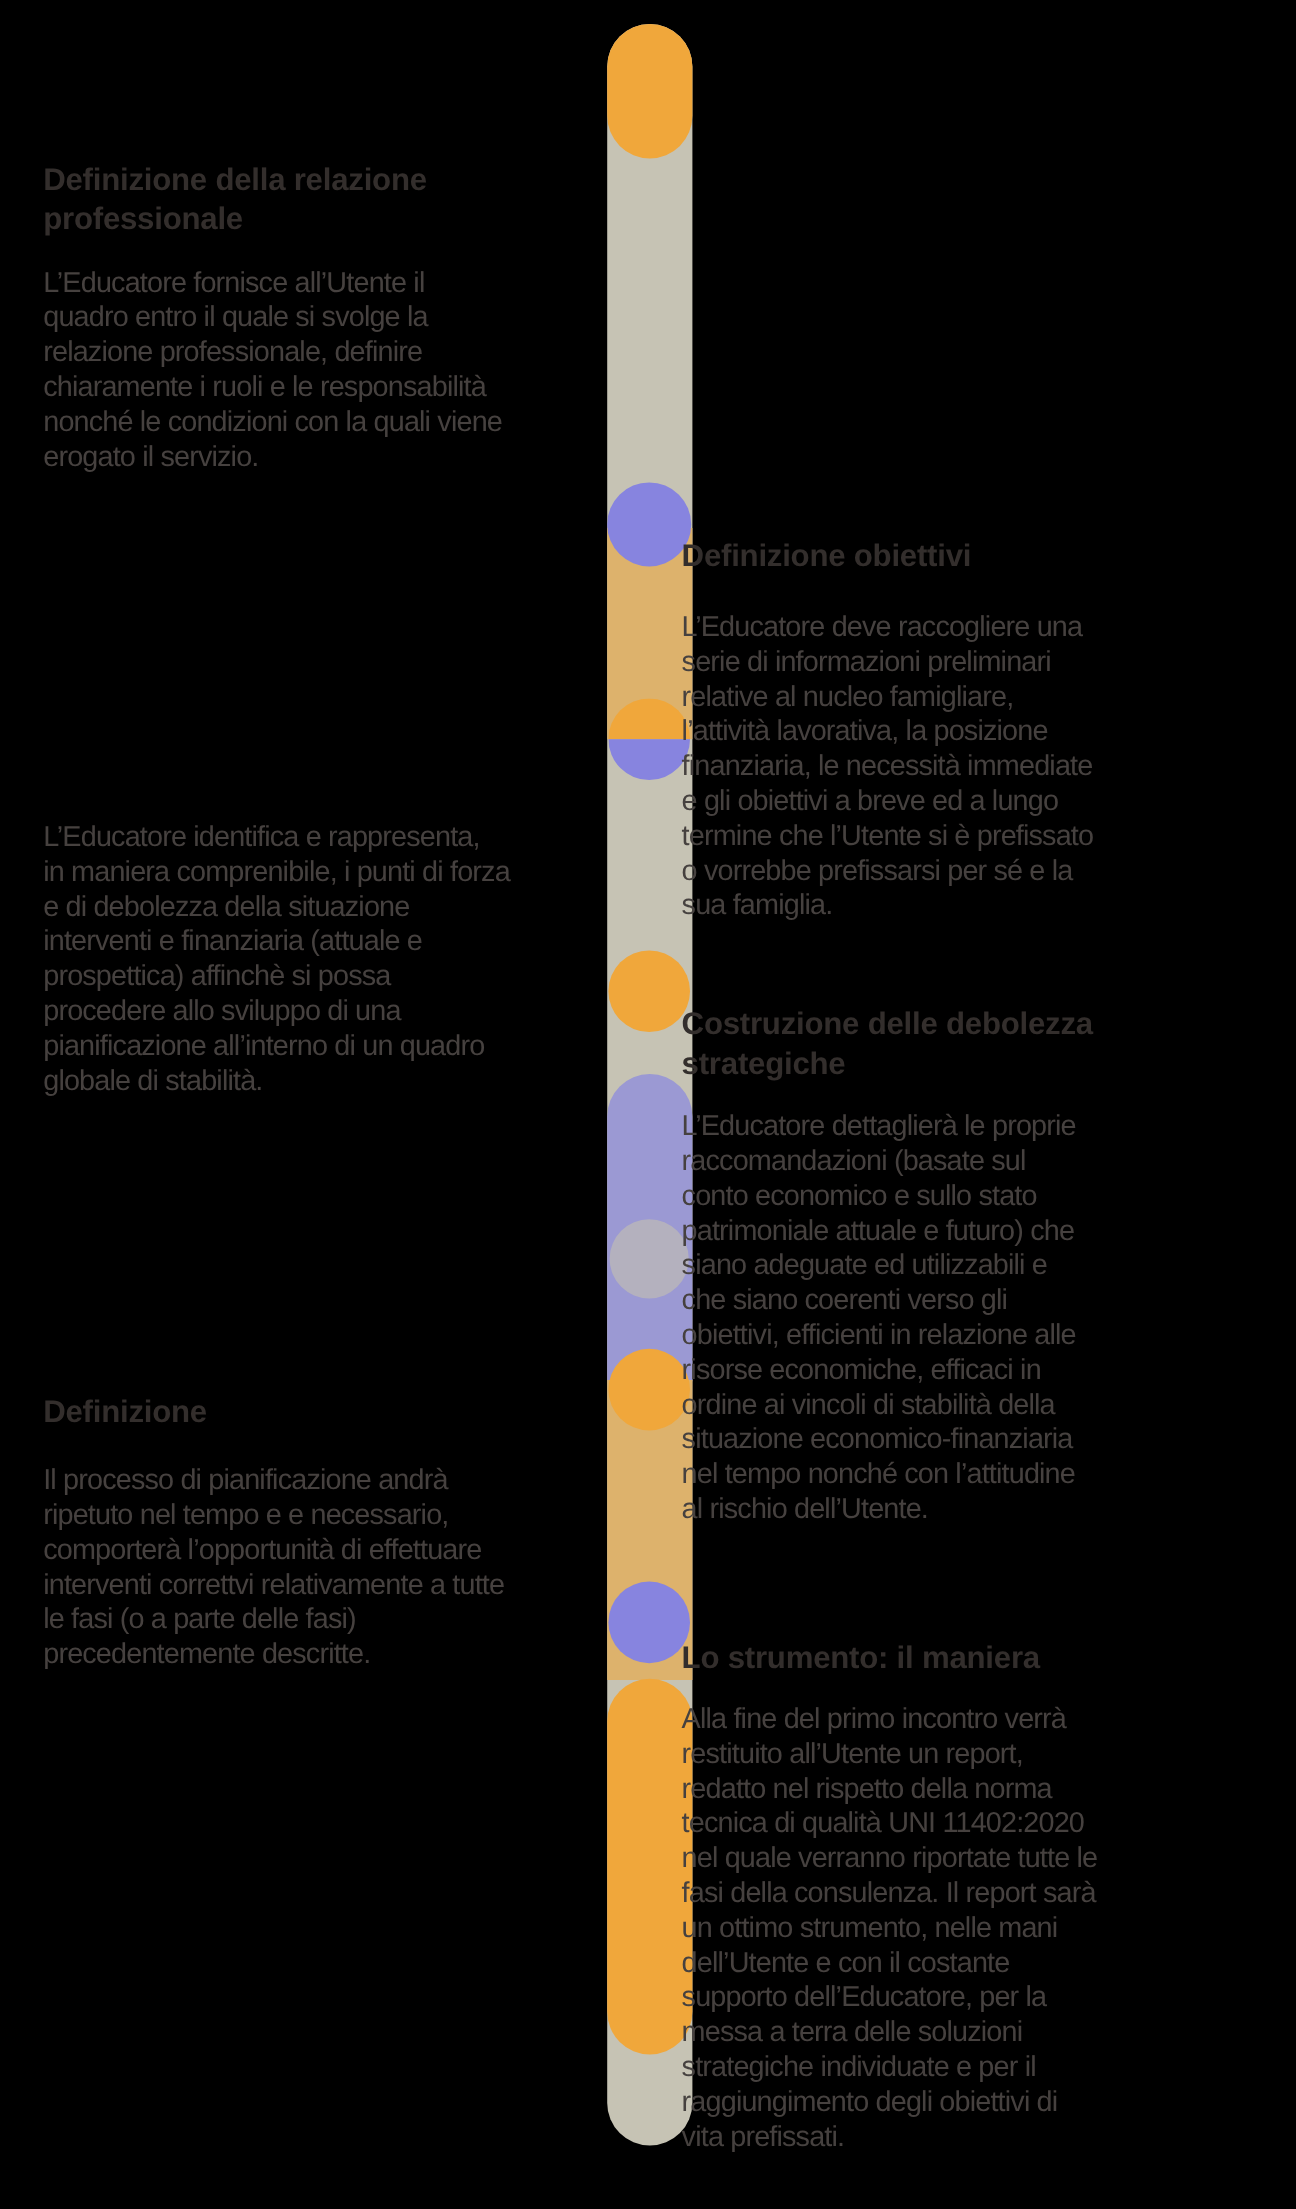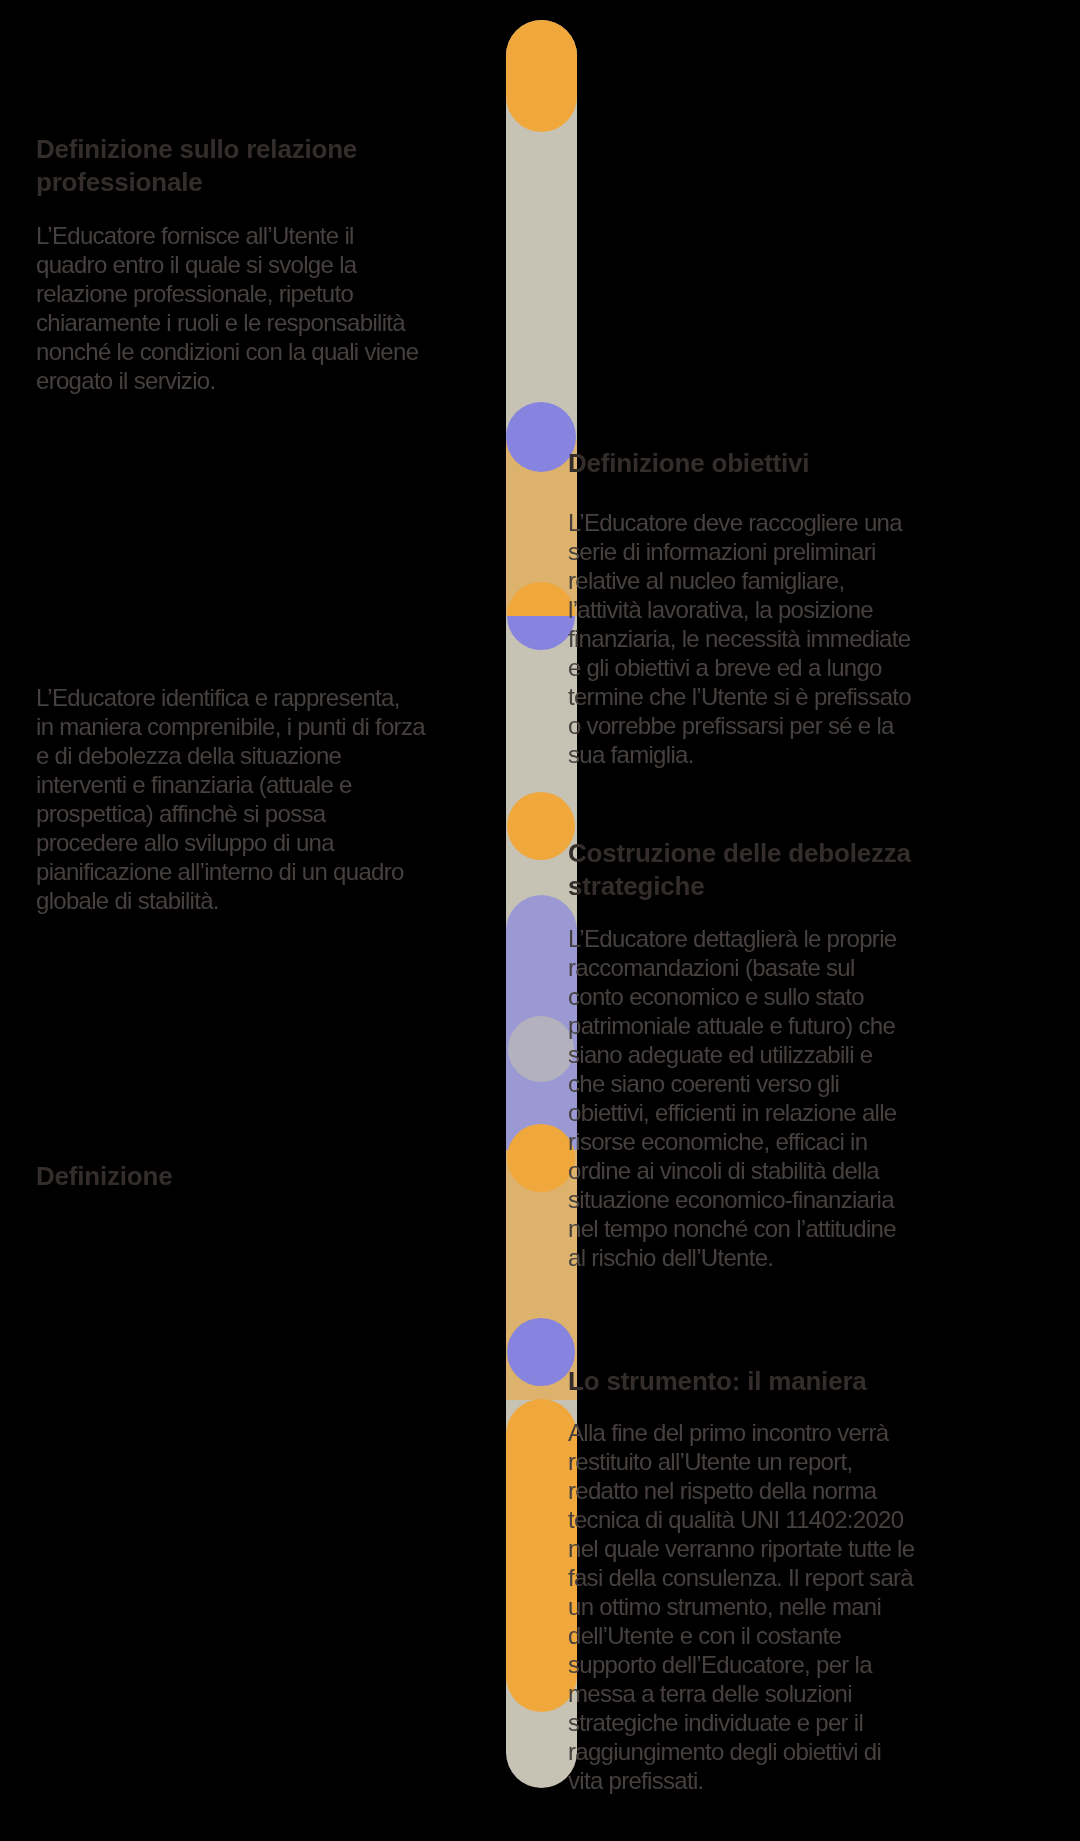--- a/index.html
+++ b/index.html
@@ -58,39 +58,45 @@
   </div>
 
   <div class="shape" style="left: 507px; top: 792px; width: 68px; height: 68px; border-radius: 50%; background-color: rgb(240, 167, 59);"></div>
 
   <div class="shape" style="left: 508px; top: 1016px; width: 66px; height: 66px; border-radius: 50%; background-color: rgb(180, 177, 190);"></div>
 
   <div class="shape" style="left: 507px; top: 1124px; width: 68px; height: 68px; border-radius: 50%; background-color: rgb(240, 167, 59);"></div>
 
   <div class="shape" style="left: 507px; top: 1318px; width: 68px; height: 68px; border-radius: 50%; background-color: rgb(135, 132, 223);"></div>
 
-  <h2 class="txt title col-left" style="top:133px;">Definizione sullo relazione
+  <h2 class="txt title col-left" style="top:133px;">Definizione della relazione
 professionale</h2>
   <p class="txt para col-left" style="top:221px;">L’Educatore fornisce all’Utente il
 quadro entro il quale si svolge la
-relazione professionale, ripetuto
+relazione professionale, definire
 chiaramente i ruoli e le responsabilità
 nonché le condizioni  con la quali viene
 erogato il servizio.</p>
 
   <p class="txt para col-left" style="top:683px;">L’Educatore identifica e rappresenta,
 in maniera comprenibile, i punti di forza
 e di debolezza della situazione
 interventi e finanziaria (attuale e
 prospettica) affinchè si possa
 procedere allo sviluppo di una
 pianificazione all’interno di un quadro
 globale di stabilità.</p>
 
   <h2 class="txt title col-left" style="top:1160px;">Definizione</h2>
+  <p class="txt para col-left" style="top:1219px;">Il processo di pianificazione andrà
+ripetuto nel tempo e e necessario,
+comporterà l’opportunità di effettuare
+interventi correttvi relativamente a tutte
+le fasi (o a parte delle fasi)
+precedentemente descritte.</p>
 
   <h2 class="txt title col-right" style="top:447px;">Definizione obiettivi</h2>
   <p class="txt para col-right" style="top:508px;">L’Educatore deve raccogliere una
 serie di informazioni preliminari
 relative al nucleo famigliare,
 l’attività lavorativa, la posizione
 finanziaria, le necessità immediate
 e gli obiettivi a breve ed a lungo
 termine che l’Utente si è prefissato
 o vorrebbe prefissarsi per sé e la

